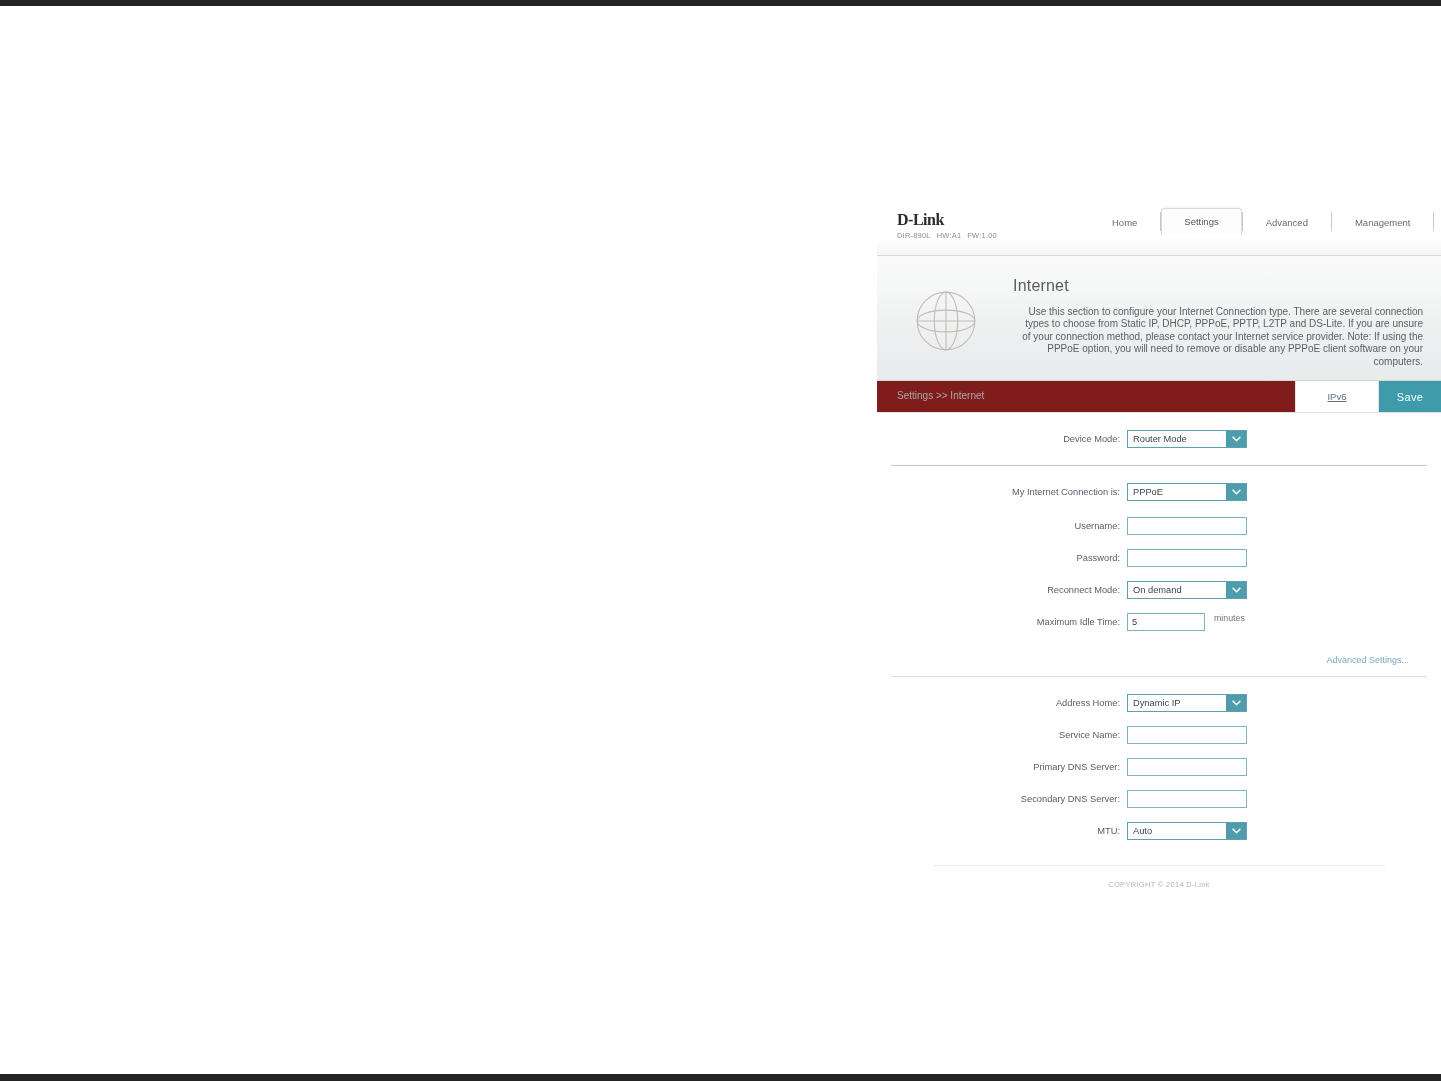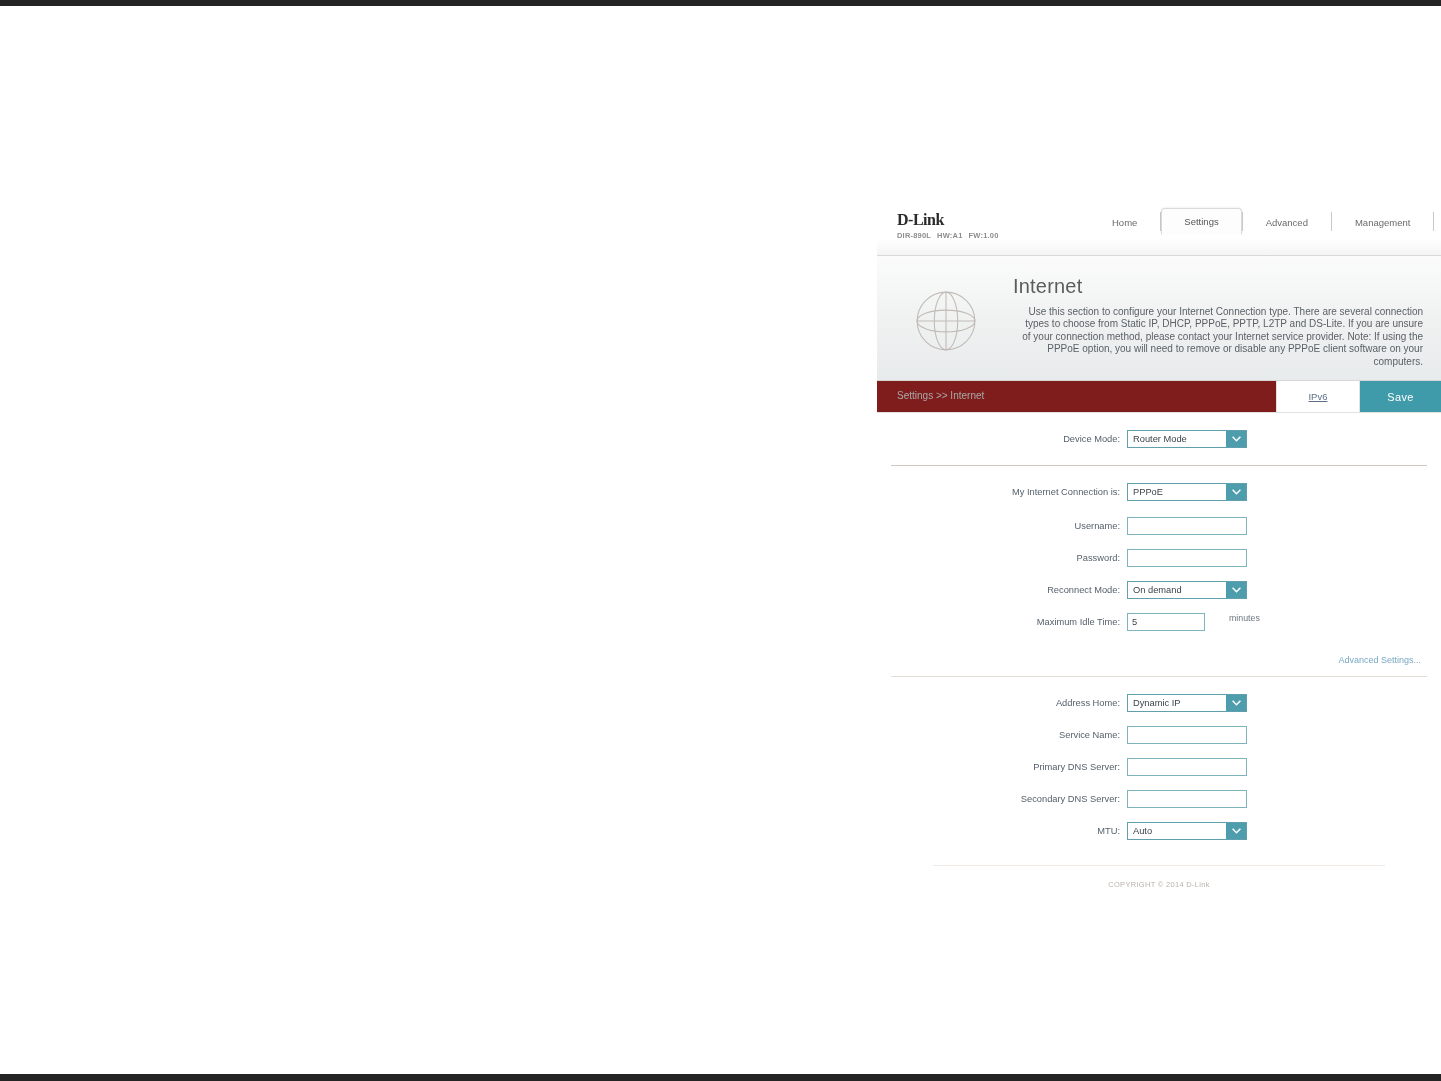--- a/index.html
+++ b/index.html
@@ -58,21 +58,21 @@
     color: #2b2b2b;
     line-height: 19px;
   }
   .brand-model {
     margin-top: 2px;
     font-size: 7.5px;
     color: #8d8d8d;
     letter-spacing: 0.2px;
     white-space: nowrap;
   }
-  .brand-model span { margin-right: 6px; font-weight: bold; }
+  .brand-model span { margin-right: 6px; }
 
   .nav {
     position: absolute;
     left: 212px;
     top: 12px;
     display: flex;
     align-items: stretch;
     height: 27px;
   }
   .nav-item {
@@ -117,21 +117,21 @@
     height: 78px;
     opacity: 0.55;
   }
   .hero-text {
     position: absolute;
     left: 136px;
     top: 16px;
     right: 14px;
   }
   .hero-title {
-    font-size: 20px;
+    font-size: 16px;
     color: #5c5c5c;
     font-weight: normal;
     letter-spacing: 0.2px;
     margin: 0 0 6px 0;
     line-height: 28px;
   }
   .hero-desc {
     font-size: 10px;
     line-height: 12.4px;
     color: #5a6166;
@@ -168,21 +168,21 @@
     border-left: 1px solid #e2e2e2;
     border-right: 1px solid #e2e2e2;
     background: #ffffff;
   }
   .ipv6-tab a {
     font-size: 9.5px;
     color: #5d6f86;
     text-decoration: underline;
   }
   .save-btn {
-    width: 81px;
+    width: 62px;
     display: flex;
     align-items: center;
     justify-content: center;
     background: #3f9aa9;
     color: #ffffff;
     font-size: 11px;
     letter-spacing: 0.3px;
   }
 
   
@@ -250,21 +250,21 @@
     box-sizing: border-box;
     font-size: 9.3px;
     color: #3b4349;
     padding: 0 4px;
     line-height: 16px;
     font-family: "Liberation Sans", sans-serif;
     outline: none;
   }
   .text-input.narrow { width: 78px; }
   .unit {
-    margin-left: 24px;
+    margin-left: 9px;
     font-size: 8.8px;
     color: #6d7780;
   }
 
   
   .divider {
     height: 1px;
     background: #cfc7c0;
     margin: 0 14px;
   }
@@ -272,21 +272,21 @@
     background: #e3ddd8;
   }
   .spacer-14 { height: 14px; }
   .spacer-10 { height: 10px; }
   .spacer-8  { height: 8px; }
   .spacer-18 { height: 18px; }
 
   .adv-row {
     display: flex;
     justify-content: flex-end;
-    padding-right: 20px;
+    padding-right: 32px;
     height: 16px;
     align-items: center;
   }
   .adv-link {
     font-size: 9px;
     color: #79a9c4;
     text-decoration: none;
     white-space: nowrap;
   }
 

